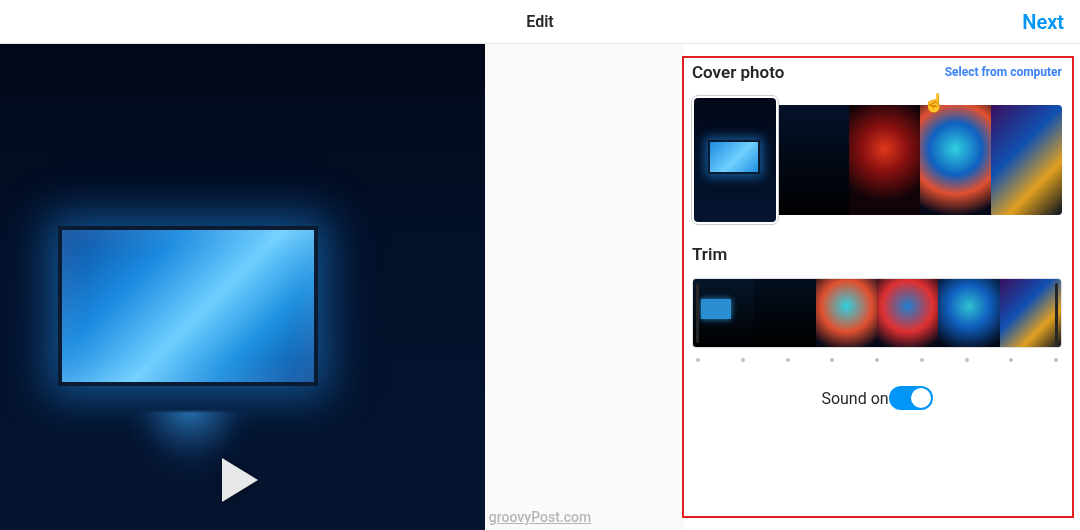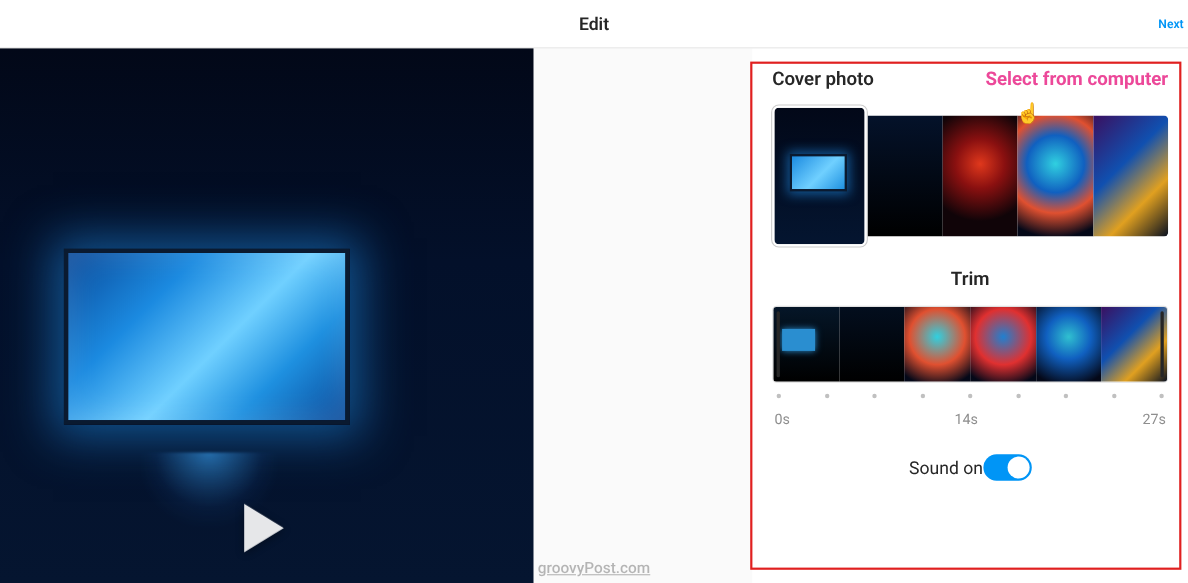--- a/index.html
+++ b/index.html
@@ -19,24 +19,24 @@
   position: relative;
   border-bottom: 1px solid #e5e5e5;
 }
 .header-title {
   font-size: 16px;
   font-weight: 600;
   color: #262626;
 }
 .header-next {
   position: absolute;
-  right: 4px;
+  right: 16px;
   top: 50%;
   transform: translateY(-50%);
-  font-size: 11px;
+  font-size: 20px;
   font-weight: 600;
   color: #0095f6;
   cursor: pointer;
 }
 .content {
   display: flex;
   height: 486px;
 }
 .preview-pane {
   width: 485px;
@@ -88,21 +88,21 @@
   font-weight: 500;
   pointer-events: none;
   text-decoration: underline;
 }
 .spacer-pane {
   flex: 1;
   background: #fafafa;
 }
 .controls-pane {
   width: 396px;
-  padding: 18px 18px 10px 18px;
+  padding: 18px 18px 10px 8px;
   background: #fff;
   display: flex;
   flex-direction: column;
   gap: 14px;
 }
 .red-outline {
   position: absolute;
   top: 56px;
   left: 682px;
   width: 392px;
@@ -114,23 +114,23 @@
   display: flex;
   align-items: center;
   justify-content: space-between;
 }
 .section-label {
   font-size: 17px;
   font-weight: 600;
   color: #262626;
 }
 .select-link {
-  font-size: 17px;
+  font-size: 12px;
   font-weight: 700;
-  color: #ec4899;
+  color: #3b82f6;
   cursor: pointer;
 }
 .cursor-hand {
   position: absolute;
   right: 134px;
   top: 92px;
   font-size: 18px;
   pointer-events: none;
 }
 .cover-strip {
@@ -174,21 +174,20 @@
 .f-dark { background: linear-gradient(180deg, #04122a 0%, #000 100%); }
 .f-red { background: radial-gradient(circle at 50% 40%, #e0381c 0%, #8a1010 30%, #100408 70%); }
 .f-swirl { background: radial-gradient(circle at 50% 40%, #30d0e0 0%, #1060c0 35%, #e05030 60%, #040818 90%); }
 .f-mix { background: linear-gradient(135deg, #3a1060 0%, #1050b0 40%, #e0a020 70%, #081020 100%); }
 
 .trim-label {
   font-size: 17px;
   font-weight: 600;
   color: #262626;
   margin-top: 6px;
-  text-align: center;
 }
 .trim-strip {
   height: 70px;
   position: relative;
   border: 1px solid #e0e0e0;
   border-radius: 4px;
   display: flex;
   overflow: hidden;
   cursor: pointer;
 }
@@ -313,25 +312,20 @@
       <div class="tick"></div>
       <div class="tick"></div>
       <div class="tick"></div>
       <div class="tick"></div>
       <div class="tick"></div>
       <div class="tick"></div>
       <div class="tick"></div>
       <div class="tick"></div>
       <div class="tick"></div>
     </div>
-    <div class="tick-labels">
-      <span>0s</span>
-      <span>14s</span>
-      <span>27s</span>
-    </div>
 
     <div class="sound-row">
       <span class="sound-label">Sound on</span>
       <div class="toggle">
         <div class="toggle-knob"></div>
       </div>
     </div>
 
   </div>
 </div>

